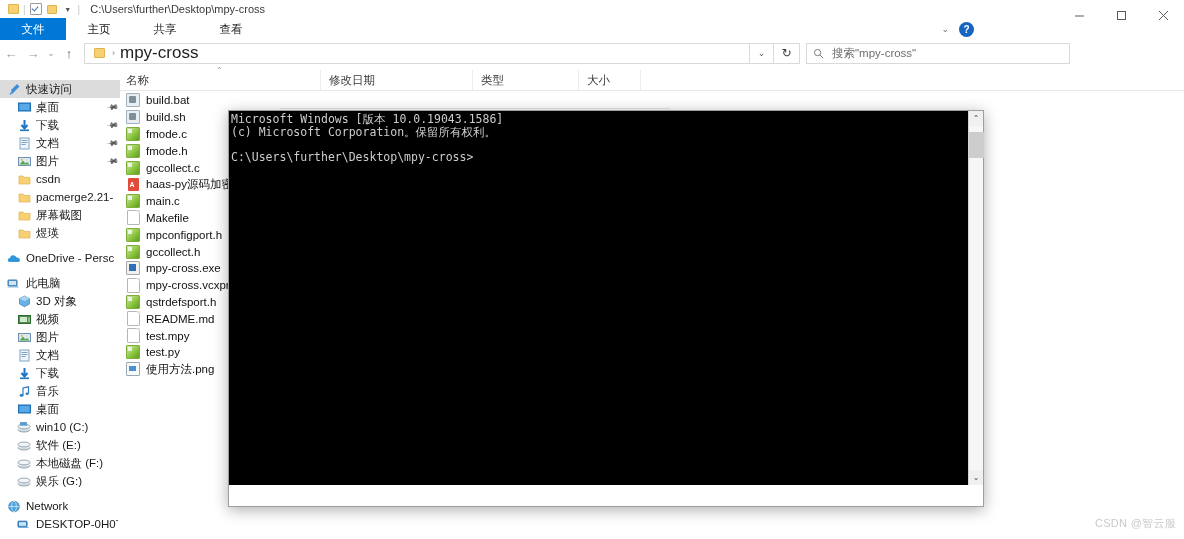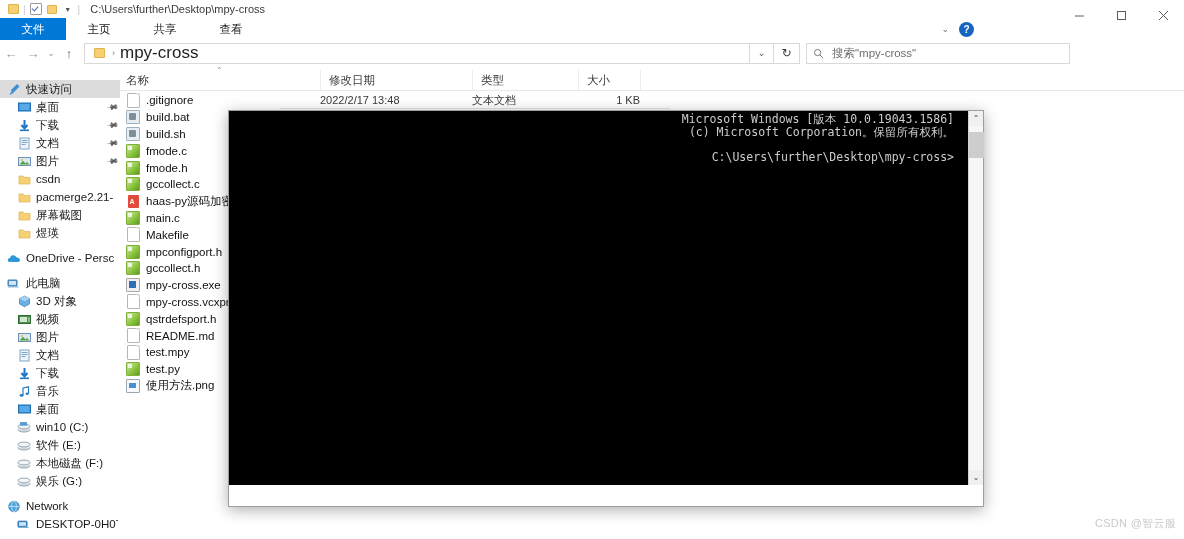--- a/index.html
+++ b/index.html
@@ -120,21 +120,21 @@
   
   .cmdwin { position: absolute; left: 228px; top: 110px; width: 756px; height: 397px; background: #fff;
             border: 1px solid #9e9e9e; box-shadow: 0 3px 14px rgba(0,0,0,.32); box-sizing: border-box; }
   .cmd-title { height: 22px; background: #fff; display: flex; align-items: center; border-bottom: 1px solid #ececec; }
   .cmd-ico { width: 14px; height: 12px; margin-left: 6px; margin-right: 6px; background: #2b2b2b; border-radius: 1px; position: relative; flex: 0 0 14px; }
   .cmd-ico:after { content: ">"; position: absolute; left: 2px; top: -1px; color: #fff; font-size: 8px; font-family: "Liberation Mono", monospace; }
   .cmd-title-text { font-size: 11.5px; color: #1c1c1c; }
   .cmd-wc { margin-left: auto; display: flex; }
   .cmd-btn { width: 37px; height: 22px; display: flex; align-items: center; justify-content: center; color: #333; }
   .cmd-body { position: relative; height: 374px; background: #000; display: flex; }
-  .cmd-screen { flex: 1; padding: 2px 14px 0 2px; overflow: hidden; text-align: right; }
+  .cmd-screen { flex: 1; padding: 2px 14px 0 2px; overflow: hidden; }
   .cmd-line { color: #cccccc; font-family: "DejaVu Sans Mono", "Liberation Mono", monospace; font-size: 11.5px; line-height: 12.6px; white-space: pre; }
   .cmd-blank { height: 12.6px; }
   .cmd-scroll { width: 15px; background: #f0f0f0; border-left: 1px solid #d4d4d4; display: flex; flex-direction: column; box-sizing: border-box; }
   .cmd-arrow { height: 15px; display: flex; align-items: center; justify-content: center; font-size: 8px; color: #4a4a4a; background: #f0f0f0; }
   .cmd-track { flex: 1; position: relative; background: #f6f6f6; }
   .cmd-thumb { position: absolute; left: 0; top: 6px; width: 15px; height: 26px; background: #cdcdcd; }
 
   
   .watermark { position: absolute; right: 8px; bottom: 8px; font-size: 11px; color: #c9c9c9; letter-spacing: .3px; }
 </style>
@@ -479,31 +479,20 @@
               <rect x="2" y="4.2" width="7" height="3.6" fill="#cfe4f5"></rect>
               <path d="M0.5 10 H12 L10.8 8.8 H1.8 Z" fill="#79aed6"></path>
             </svg>
           </span>
           <span class="nav-label">DESKTOP-0H0T</span>
         </div>
       </div>
 
     <div class="filelist" id="fileList">
       <div class="divider-line"></div>
-    <div class="frow">
-          <div class="fname">
-            <span class="fico">
-              <span class="ic-doc"></span>
-            </span>
-            <span>.gitignore</span>
-          </div>
-          <div class="fmeta">2022/2/17 13:48</div>
-          <div class="ftype">文本文档</div>
-          <div class="fsize">1 KB</div>
-        </div>
         <div class="frow">
           <div class="fname">
             <span class="fico">
               <span class="ic-bat"></span>
             </span>
             <span>build.bat</span>
           </div>
           <div class="fmeta"></div>
           <div class="ftype"></div>
           <div class="fsize"></div>

